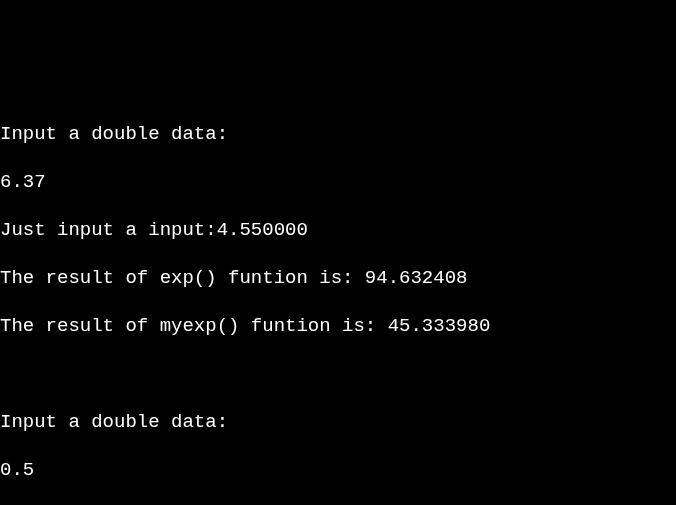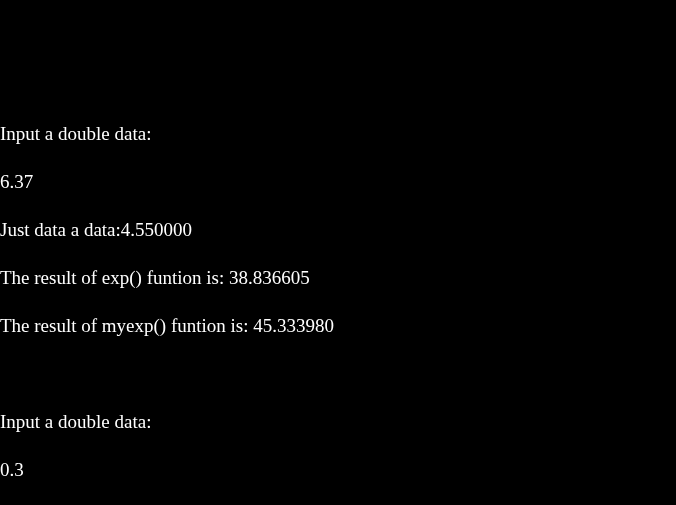--- a/index.html
+++ b/index.html
@@ -19,37 +19,36 @@
       overflow: hidden;
       white-space: pre;
     }
     .terminal {
       width: 100%;
       height: 100%;
     }
     .line {
       display: block;
       height: 24px;
-      font-family: Liberation Serif, serif;
     }
   </style>
 </head>
 <body>
 
 
 
 <div class="terminal">
 <span class="line">Input a double data:</span>
 <span class="line">6.37</span>
-<span class="line">Just data a data:4.550000</span>
-<span class="line">The result of exp() funtion is: 38.836605</span>
+<span class="line">Just input a input:4.550000</span>
+<span class="line">The result of exp() funtion is: 94.632408</span>
 <span class="line">The result of myexp() funtion is: 45.333980</span>
 <span class="line"></span>
 <span class="line">Input a double data:</span>
-<span class="line">0.3</span>
+<span class="line">0.5</span>
 
 
 
 
 
 
 
 
 
 

